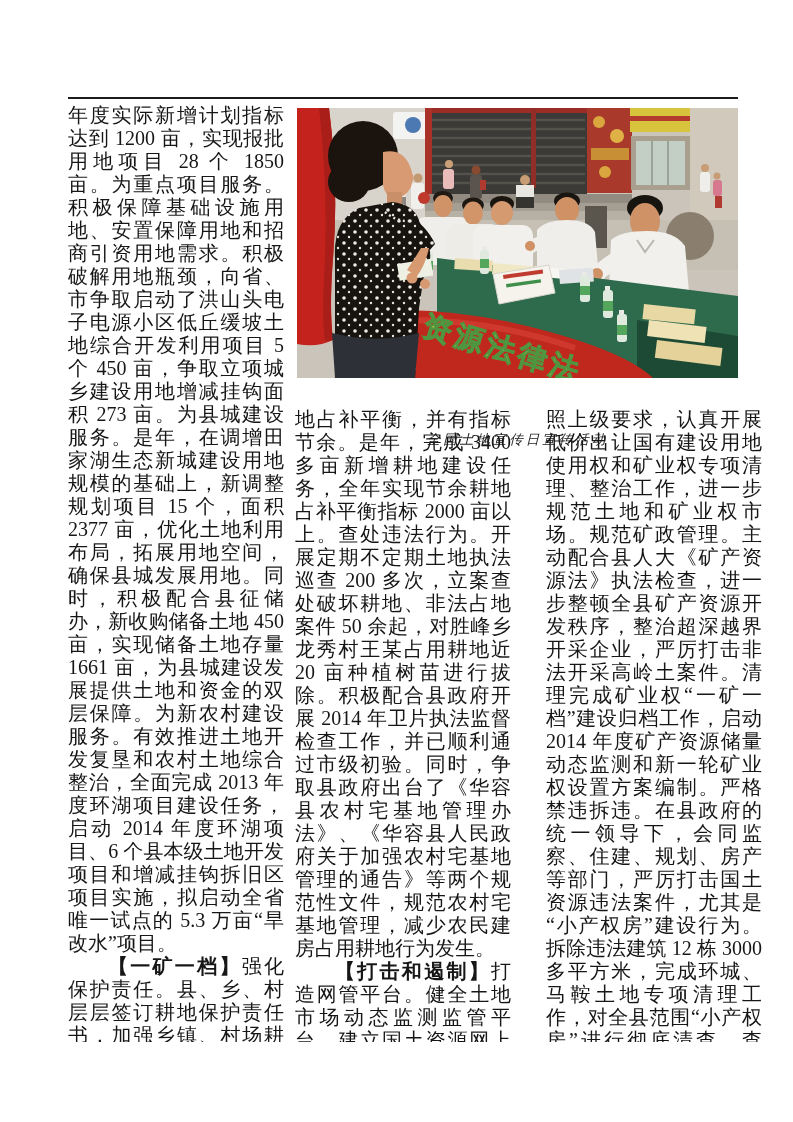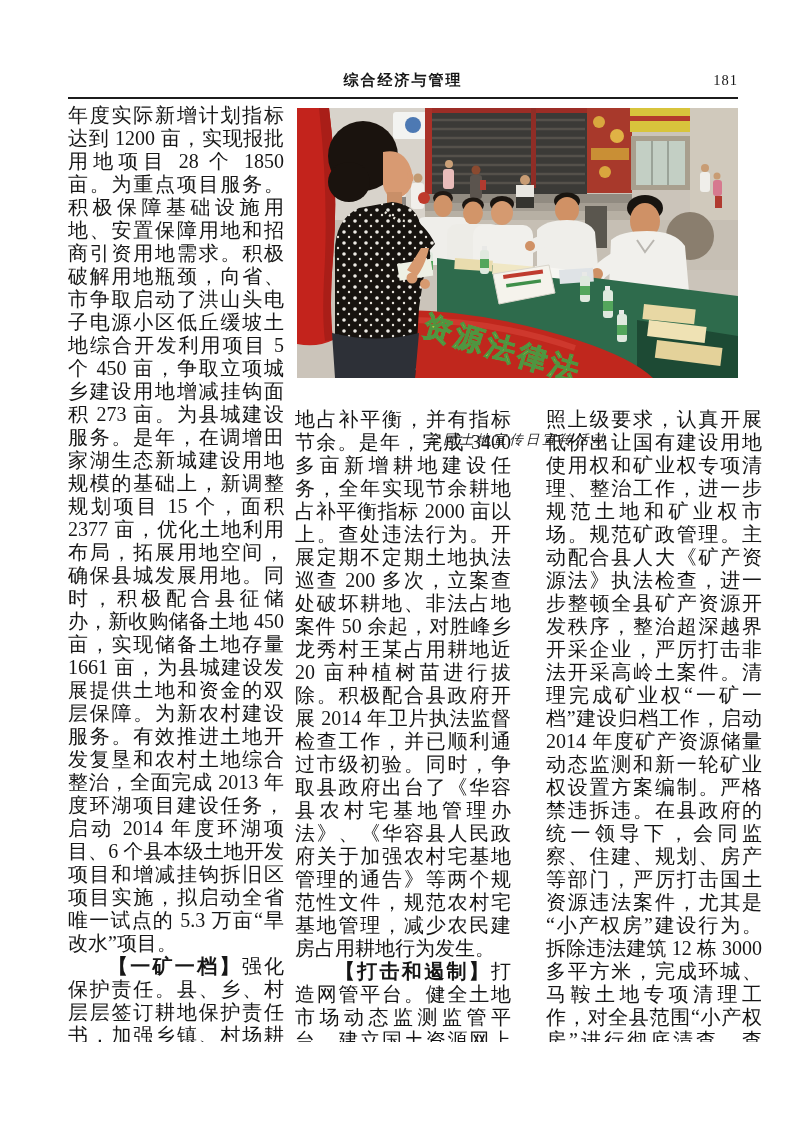--- a/index.html
+++ b/index.html
@@ -25,22 +25,20 @@
   .photo{position:absolute;left:297px;top:108px;width:441px;height:270px;overflow:hidden;
          background:#cbc4ba;}
   .caption{position:absolute;left:297px;top:383px;width:441px;text-align:center;
            font-style:italic;font-size:13.5px;letter-spacing:3px;color:#222;margin-top:48px;}
 </style>
 </head>
 <body>
 
 <div class="page">
 
-  <div class="hdr-title">综合经济与管理</div>
-  <div class="hdr-folio">181</div>
   <div class="hdr-rule"></div>
 
   <div class="photo">
     <svg width="441" height="270" viewBox="0 0 441 270" xmlns="http://www.w3.org/2000/svg">
       <defs>
         <pattern id="dotpat" width="11" height="11" patternUnits="userSpaceOnUse">
           <rect width="11" height="11" fill="#17130f"></rect>
           <circle cx="3" cy="3" r="1.8" fill="#efece6"></circle>
           <circle cx="8" cy="8" r="1.2" fill="#e8e4dc"></circle>
         </pattern>

